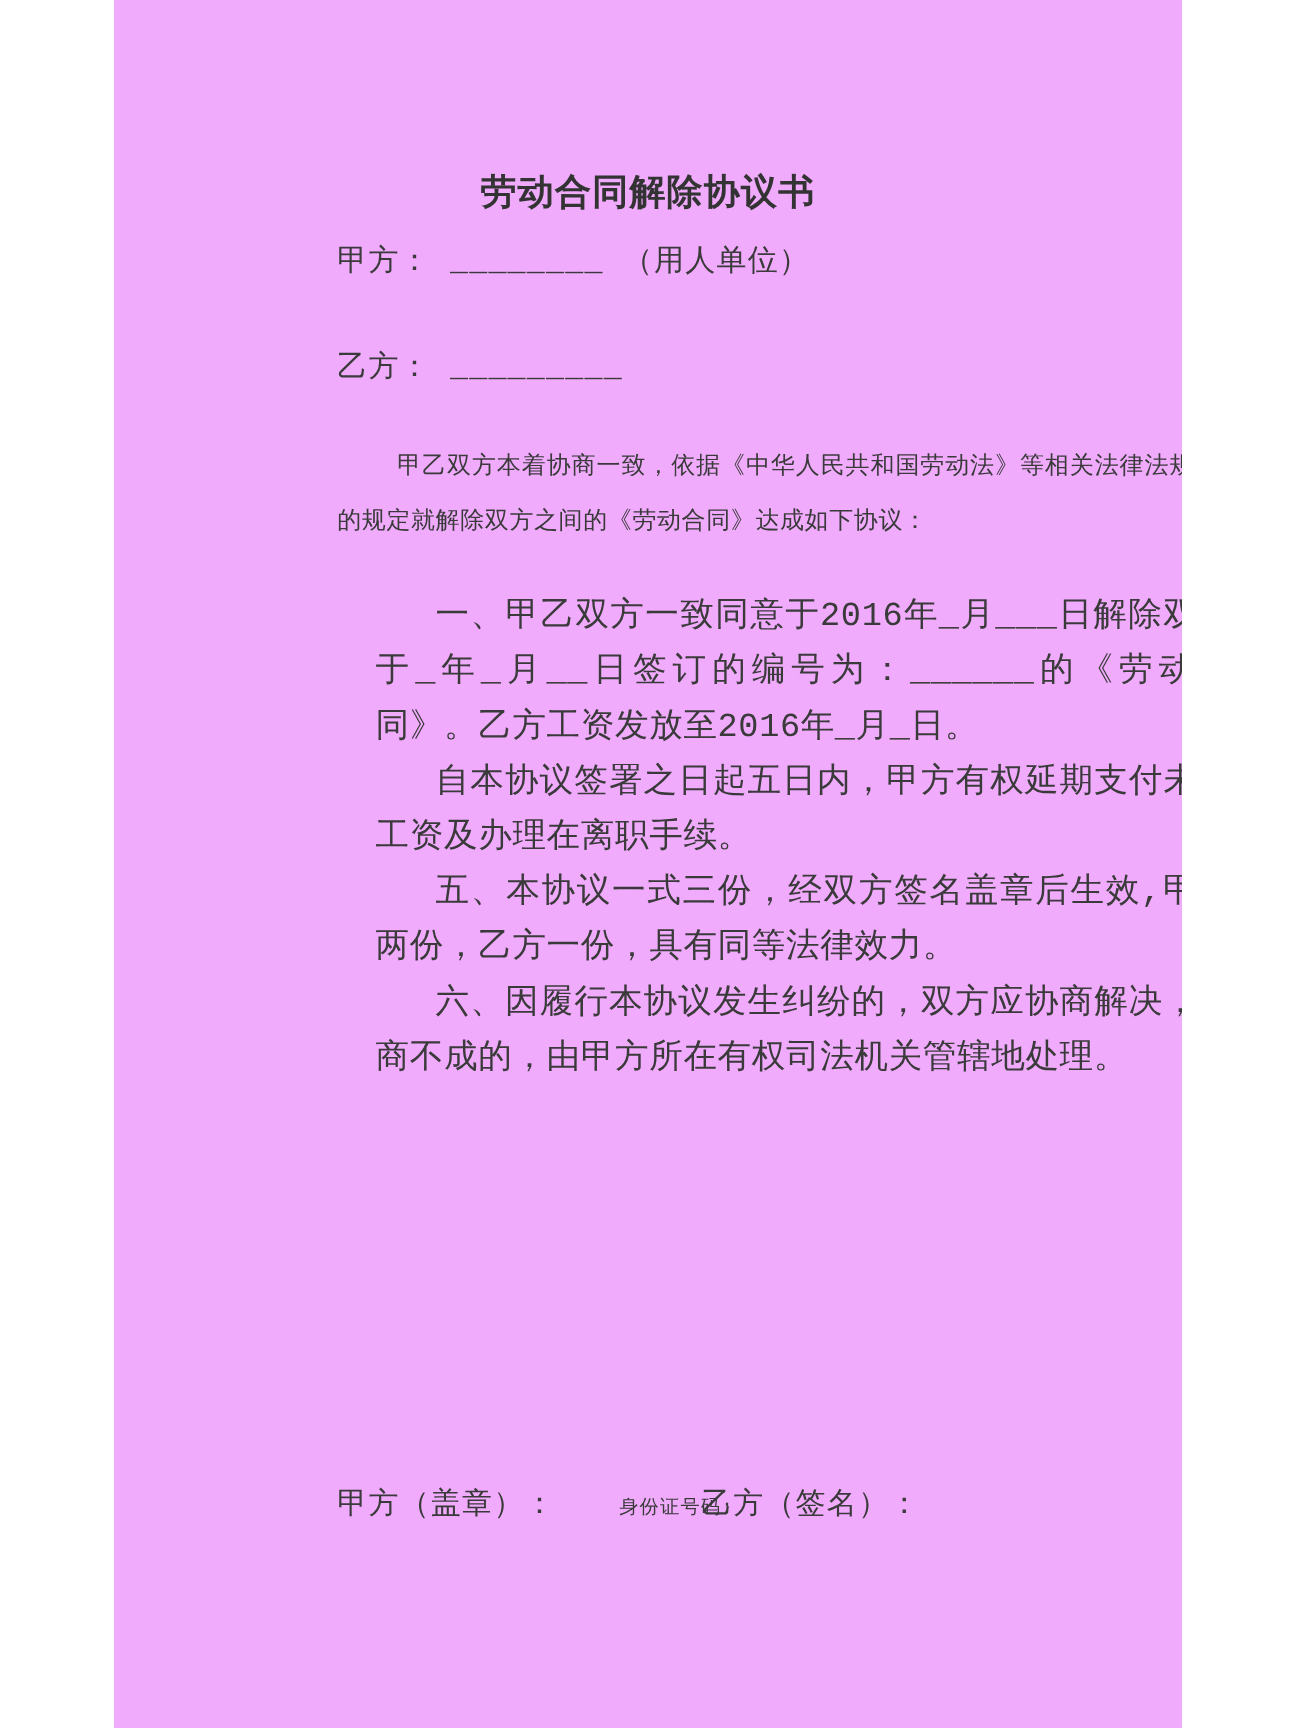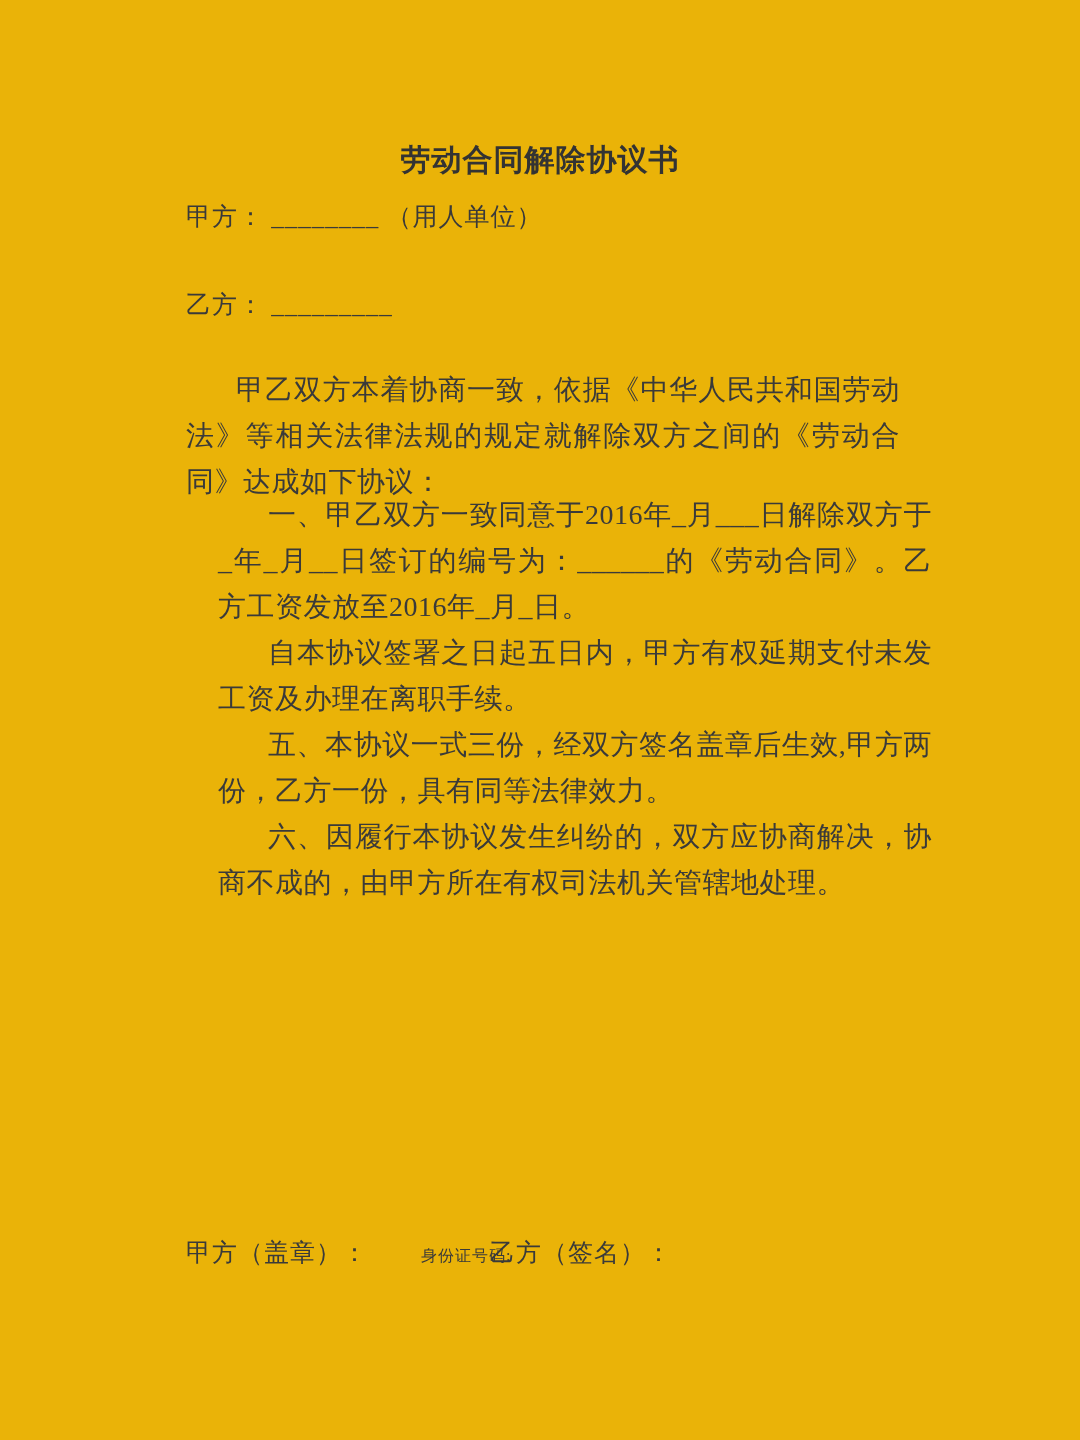--- a/index.html
+++ b/index.html
@@ -1,23 +1,23 @@
 <!DOCTYPE html>
 <html><head>
 <meta charset="utf-8">
 <style>
   * { margin: 0; padding: 0; box-sizing: border-box; }
   html, body { background: #ffffff; }
   .page {
     position: relative;
-    width: 1080px;
+    width: 890px;
     height: 1440px;
     margin: 0 auto;
-    background: #eab308;
-    font-family: Liberation Serif, serif;
+    background: #f0abfc;
+    font-family: Liberation Mono, monospace;
     color: #3a3a3a;
     overflow: hidden;
   }
   .doc-title {
     position: absolute;
     top: 140px;
     left: 0;
     width: 100%;
     text-align: center;
     font-size: 30px;
@@ -32,21 +32,21 @@
     letter-spacing: 1px;
     white-space: pre;
   }
   .party-a-line { top: 200px; }
   .party-b-line { top: 288px; }
   .intro-block {
     position: absolute;
     top: 367px;
     left: 186px;
     width: 714px;
-    font-size: 28px;
+    font-size: 20px;
     line-height: 46px;
     text-align: justify;
     text-indent: 50px;
     letter-spacing: 0.5px;
   }
   .clauses-block {
     position: absolute;
     top: 492px;
     left: 186px;
     width: 714px;

